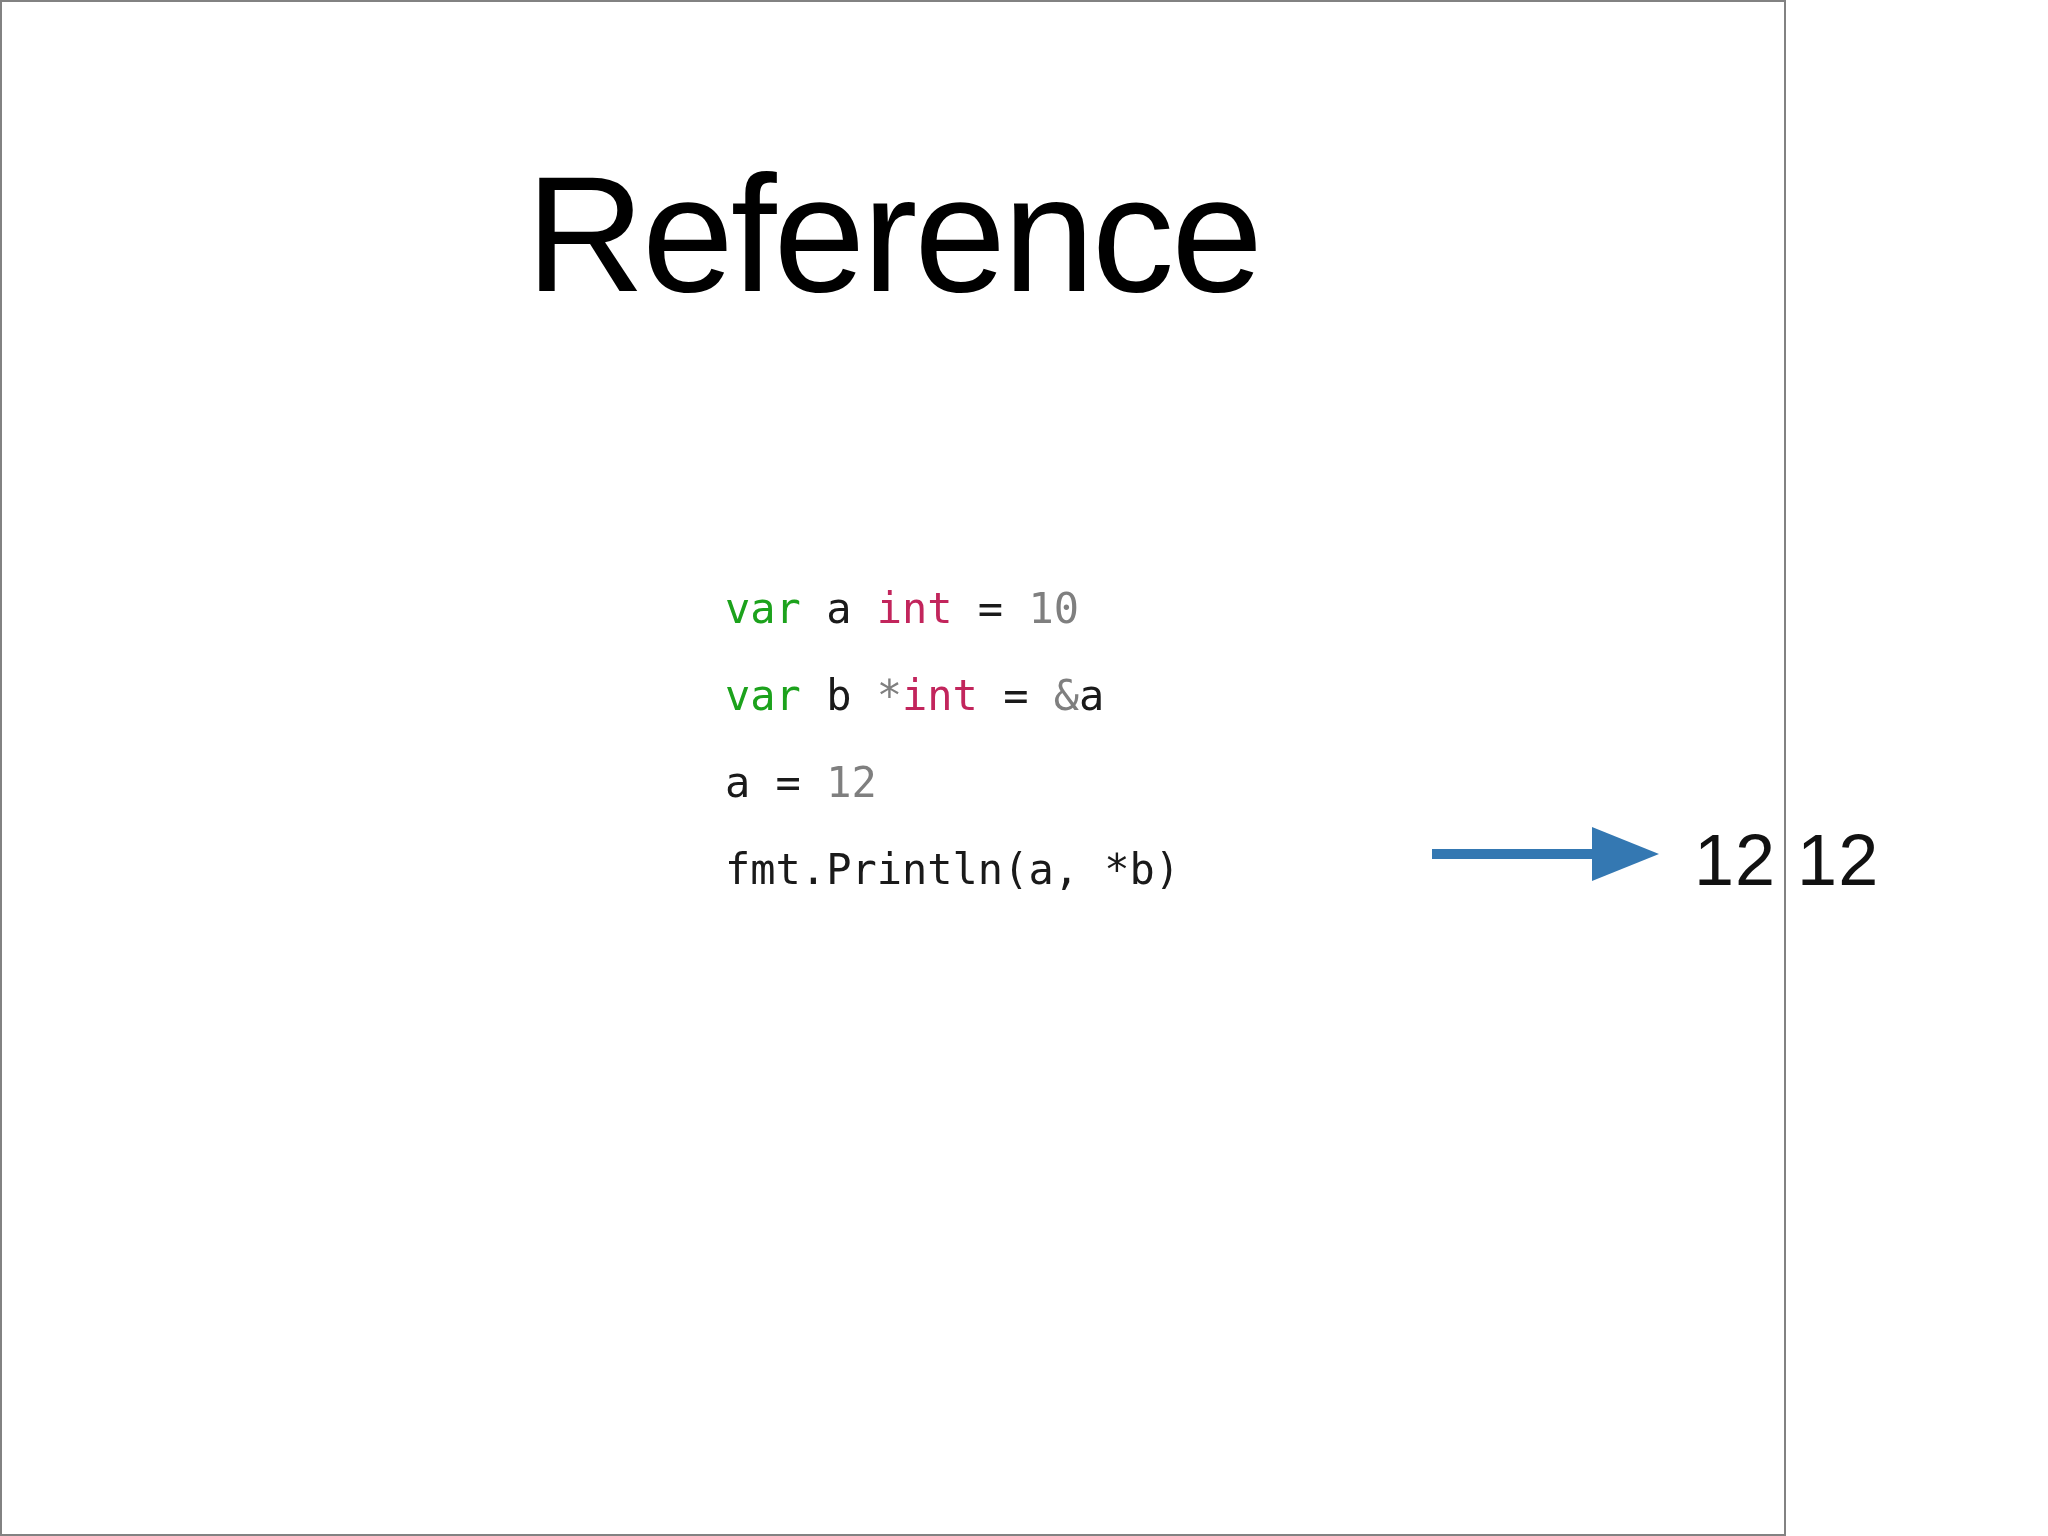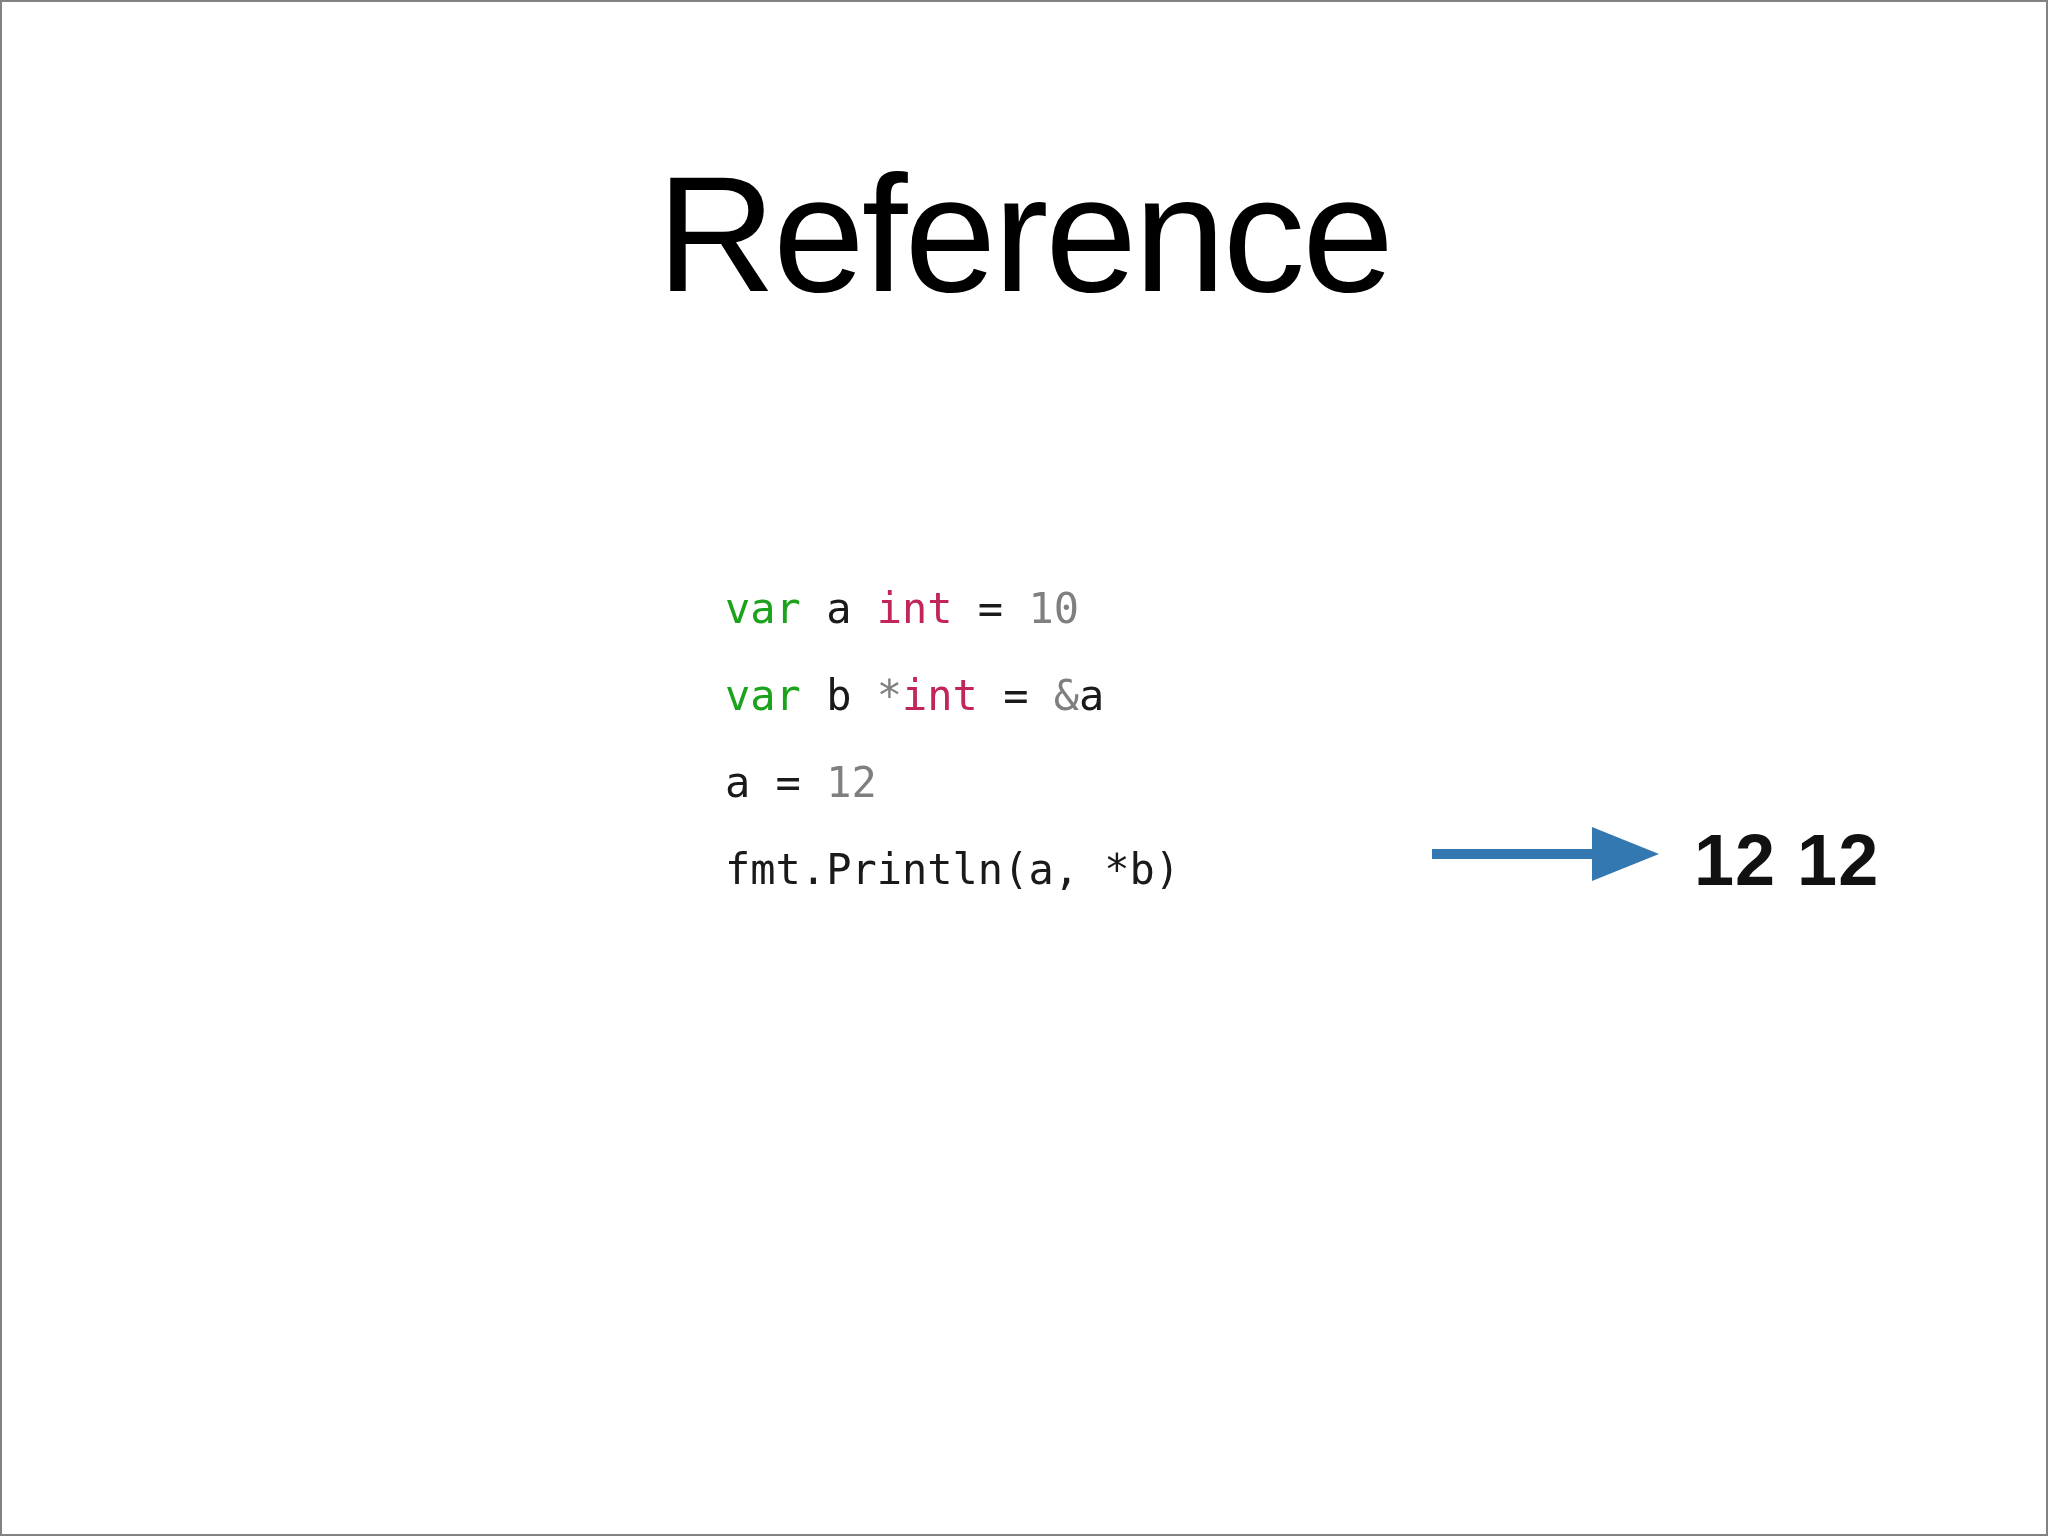--- a/index.html
+++ b/index.html
@@ -16,21 +16,21 @@
   html, body {
     width: 2048px;
     height: 1536px;
     background: var(--background);
     font-family: "Liberation Sans", sans-serif;
     overflow: hidden;
   }
   .slide {
     position: absolute;
     inset: 0;
-    width: 2048px;
+    width: 1786px;
     height: 1536px;
     background: var(--background);
     border: 2px solid var(--slide-border-gray);
   }
   .title {
     position: absolute;
     top: 150px;
     left: 0;
     width: 100%;
     text-align: center;
@@ -63,21 +63,21 @@
     top: 824px;
     width: 228px;
     height: 56px;
   }
   .arrow svg { display: block; }
   .result {
     position: absolute;
     left: 1692px;
     top: 822px;
     font-family: "Liberation Sans", sans-serif;
-    font-weight: 700;
+    font-weight: 400;
     font-size: 72px;
     line-height: 1;
     letter-spacing: 1px;
     color: #111111;
     white-space: pre;
   }
 </style>
 </head>
 <body>
 

